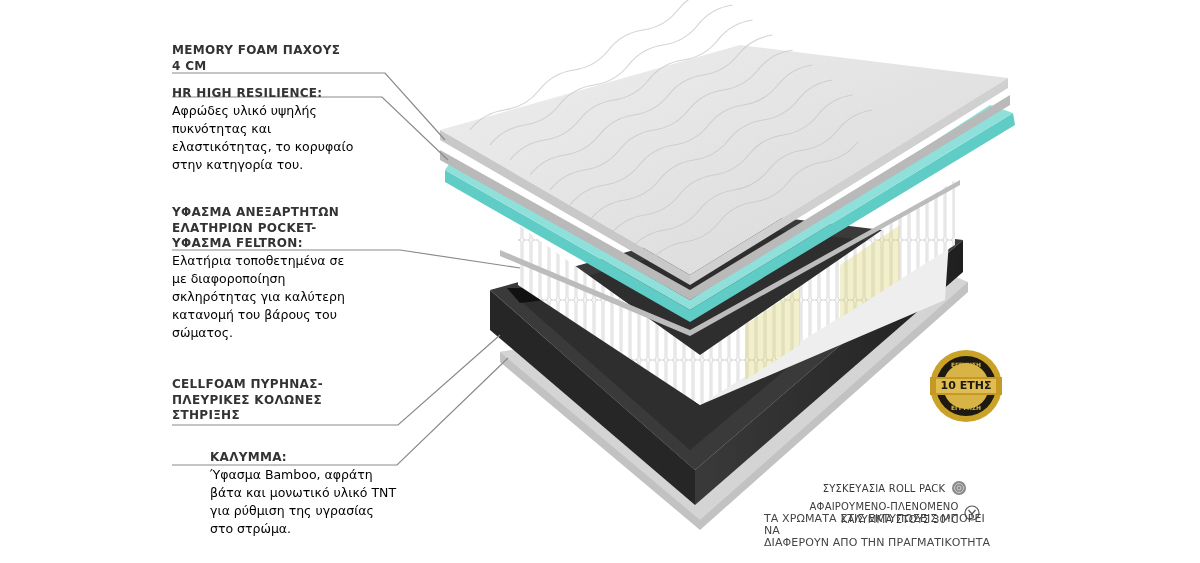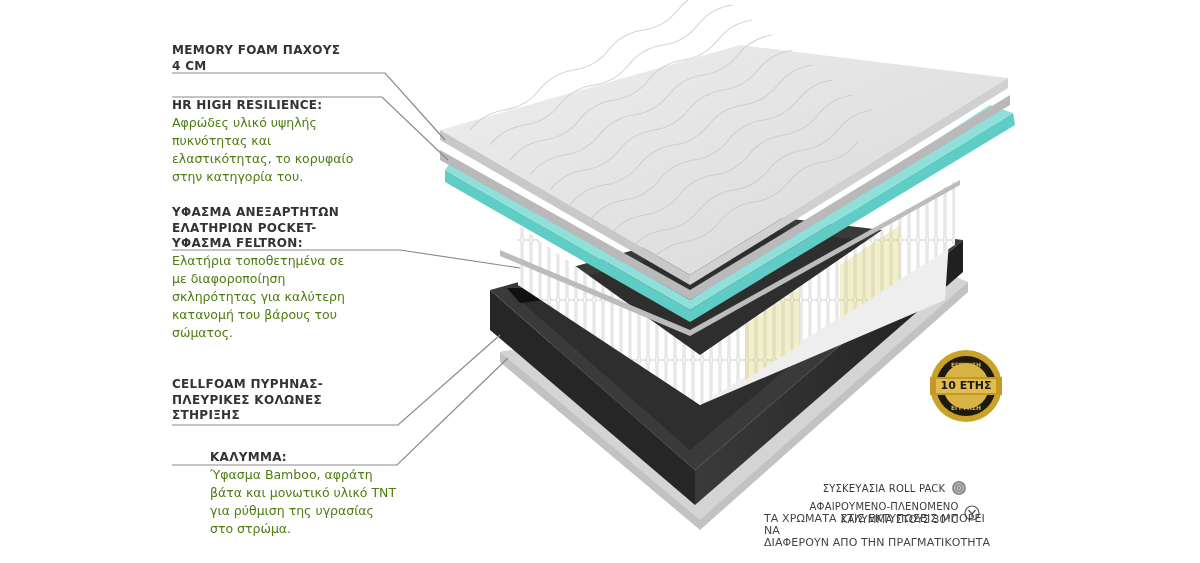--- a/index.html
+++ b/index.html
@@ -1,19 +1,19 @@
 <!DOCTYPE html>
 <html><head>
 <meta charset="utf-8">
 <style>
   html,body{margin:0;padding:0;background:#ffffff;}
   body{width:1200px;height:563px;position:relative;overflow:hidden;font-family:"DejaVu Sans","Liberation Sans",sans-serif;color:#3a3a3a;}
   .callout{position:absolute;left:172px;width:230px;}
   .head{font-weight:bold;font-size:12px;line-height:15.5px;letter-spacing:0.3px;color:#333;}
-  .body{font-size:12.5px;line-height:18px;color:#4d7c0f;}
+  .body{font-size:12.5px;line-height:18px;color:#000000;}
   #diagram{position:absolute;left:0;top:0;}
   .info-row{position:absolute;display:flex;align-items:center;justify-content:center;gap:6px;font-size:10px;color:#3a3a3a;letter-spacing:0.2px;margin-top:16px;}
   .disc{position:absolute;left:770px;width:240px;text-align:left;font-size:11px;line-height:12px;color:#444;letter-spacing:0.1px;}
   .badge{position:absolute;left:926px;top:346px;width:80px;height:80px;}
 </style>
 </head>
 <body>
 
 <svg id="diagram" width="1200" height="563" viewBox="0 0 1200 563" xmlns="http://www.w3.org/2000/svg">
   <defs>
@@ -93,21 +93,21 @@
     <polyline points="172,425 398,425 500,335"></polyline>
     <polyline points="172,465 397,465 508,358"></polyline>
   </g>
 </svg>
 
 <div class="callout" style="top:43px;">
   <div class="head">MEMORY FOAM ΠΑΧΟΥΣ</div>
   <div class="head">4 CM</div>
 </div>
 
-<div class="callout" style="top:98px;">
+<div class="callout" style="top:86px;">
   <div class="head">HR HIGH RESILIENCE:</div>
   <div class="body">Αφρώδες υλικό υψηλής</div>
   <div class="body">πυκνότητας και</div>
   <div class="body">ελαστικότητας, το κορυφαίο</div>
   <div class="body">στην κατηγορία του.</div>
 </div>
 
 <div class="callout" style="top:205px;">
   <div class="head">ΥΦΑΣΜΑ ΑΝΕΞΑΡΤΗΤΩΝ</div>
   <div class="head">ΕΛΑΤΗΡΙΩΝ POCKET-</div>

